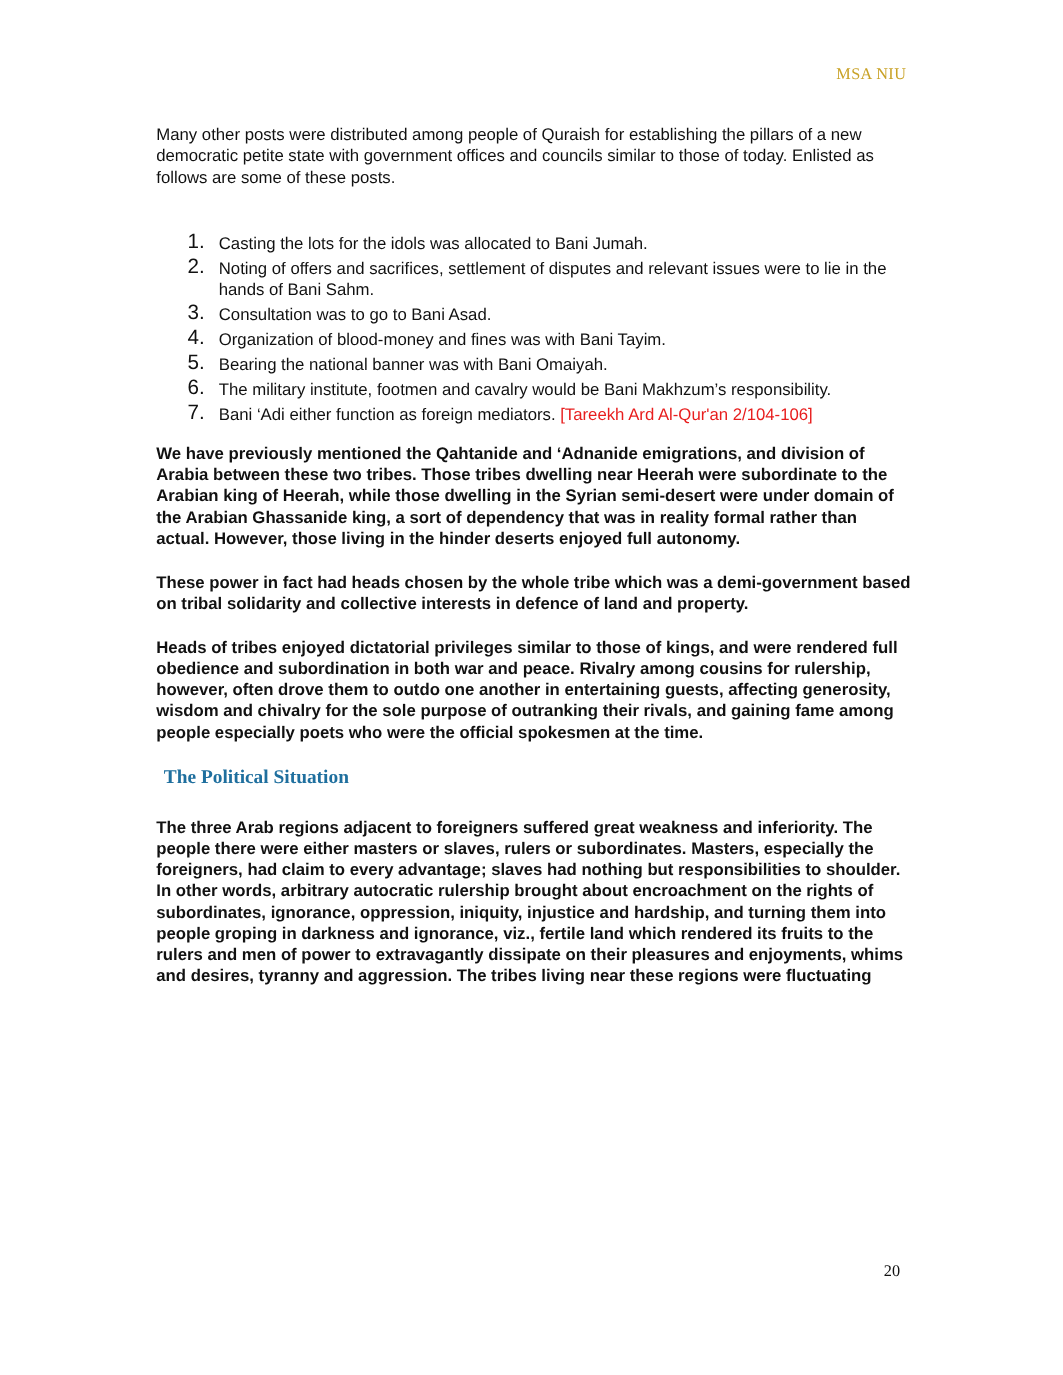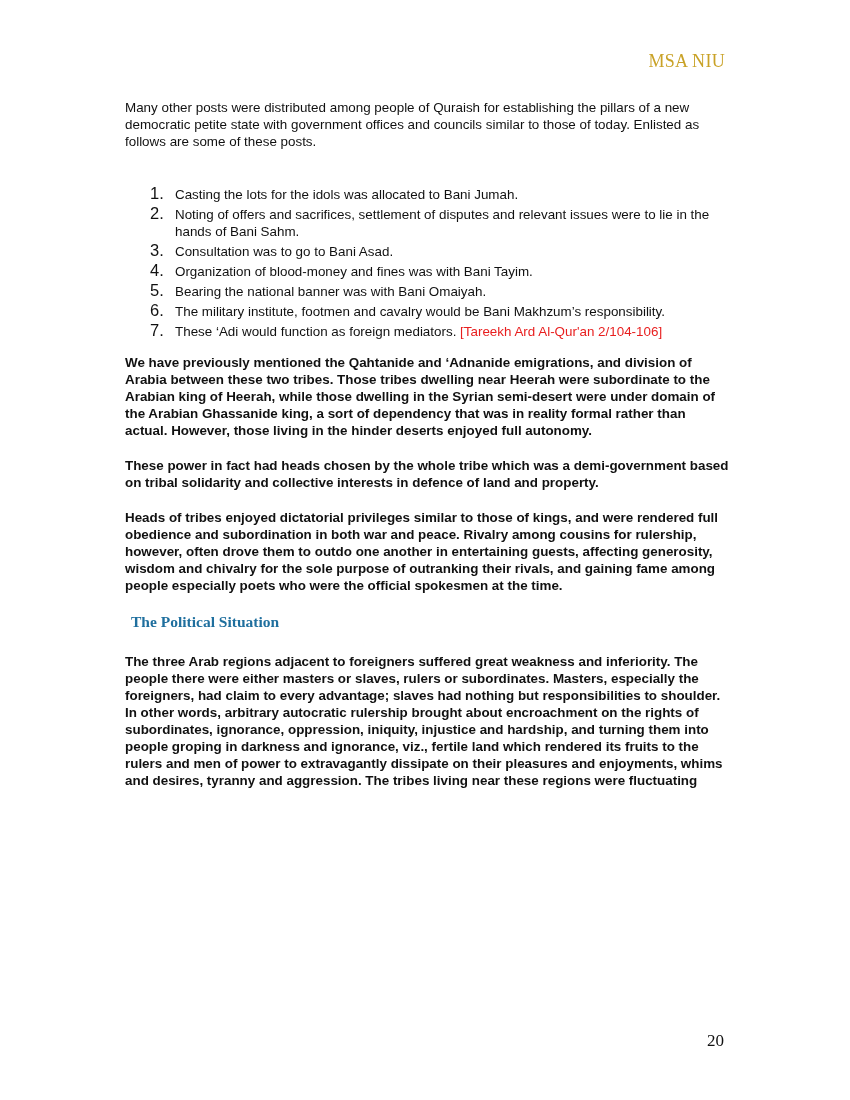--- a/index.html
+++ b/index.html
@@ -1,19 +1,19 @@
 <!DOCTYPE html>
 <html><head>
   <meta charset="utf-8">
   <style>
     html, body { margin: 0; padding: 0; background: #ffffff; }
     body { width: 850px; height: 1100px; position: relative; overflow: hidden; }
     .header {
       position: absolute; top: 51px; right: 125px;
-      font-family: "Liberation Serif", serif; font-size: 18px; color: #c9a227;
+      font-family: "Liberation Serif", serif; font-size: 13px; color: #c9a227;
       letter-spacing: 0.3px;
     }
     .content {
       position: absolute; left: 125px; top: 99px; width: 605px;
       font-family: "Liberation Sans", sans-serif; font-size: 13.4px; line-height: 17px; color: #111;
     }
     p { margin: 0; }
     .p-intro { margin-bottom: 36px; }
     ol { list-style: none; margin: 0 0 14px 0; padding: 0 0 0 25px; }
     ol li { position: relative; padding-left: 25px; margin-bottom: 3px; }
@@ -21,40 +21,40 @@
       position: absolute; left: 0; top: -2px; font-size: 16.5px; line-height: 19px;
     }
     .cite { color: #e81e1e; text-align: center; }
     h2 {
       font-family: "Liberation Serif", serif; font-weight: bold; font-size: 15.5px;
       color: #1f6f9e; margin: 0 0 21px 0; line-height: 20px;
     }
     .h2-indent { padding-left: 6px; }
     .para { margin-bottom: 18px; font-weight: bold; }
     .pagenum {
-      position: absolute; top: 1031px; left: 707px;
-      font-family: "Liberation Serif", serif; font-size: 17px; color: #111;
+      position: absolute; top: 1009px; left: 707px;
+      font-family: "Liberation Serif", serif; font-size: 13px; color: #111;
     }
   </style>
 </head>
 <body>
 
 <div class="header">MSA NIU</div>
 
 <div class="content">
   <p class="p-intro">Many other posts were distributed among people of Quraish for establishing the pillars of a new democratic petite state with government offices and councils similar to those of today. Enlisted as follows are some of these posts.</p>
 
   <ol>
     <li><span class="num">1.</span><span>Casting the lots for the idols was allocated to Bani Jumah.</span></li>
     <li><span class="num">2.</span><span>Noting of offers and sacrifices, settlement of disputes and relevant issues were to lie in the hands of Bani Sahm.</span></li>
     <li><span class="num">3.</span><span>Consultation was to go to Bani Asad.</span></li>
     <li><span class="num">4.</span><span>Organization of blood-money and fines was with Bani Tayim.</span></li>
     <li><span class="num">5.</span><span>Bearing the national banner was with Bani Omaiyah.</span></li>
     <li><span class="num">6.</span><span>The military institute, footmen and cavalry would be Bani Makhzum’s responsibility.</span></li>
-    <li><span class="num">7.</span><span>These ‘Adi would function as foreign mediators. </span><span class="cite">[Tareekh Ard Al-Qur'an 2/104-106]</span></li>
+    <li><span class="num">7.</span><span>Bani ‘Adi either function as foreign mediators. </span><span class="cite">[Tareekh Ard Al-Qur'an 2/104-106]</span></li>
   </ol>
 
   <p class="para">We have previously mentioned the Qahtanide and ‘Adnanide emigrations, and division of Arabia between these two tribes. Those tribes dwelling near Heerah were subordinate to the Arabian king of Heerah, while those dwelling in the Syrian semi-desert were under domain of the Arabian Ghassanide king, a sort of dependency that was in reality formal rather than actual. However, those living in the hinder deserts enjoyed full autonomy.</p>
   <p class="para">These power in fact had heads chosen by the whole tribe which was a demi-government based on tribal solidarity and collective interests in defence of land and property.</p>
   <p class="para">Heads of tribes enjoyed dictatorial privileges similar to those of kings, and were rendered full obedience and subordination in both war and peace. Rivalry among cousins for rulership, however, often drove them to outdo one another in entertaining guests, affecting generosity, wisdom and chivalry for the sole purpose of outranking their rivals, and gaining fame among people especially poets who were the official spokesmen at the time.</p>
 
   <h2 class="h2-indent">The Political Situation</h2>
   <p class="para">The three Arab regions adjacent to foreigners suffered great weakness and inferiority. The people there were either masters or slaves, rulers or subordinates. Masters, especially the foreigners, had claim to every advantage; slaves had nothing but responsibilities to shoulder. In other words, arbitrary autocratic rulership brought about encroachment on the rights of subordinates, ignorance, oppression, iniquity, injustice and hardship, and turning them into people groping in darkness and ignorance, viz., fertile land which rendered its fruits to the rulers and men of power to extravagantly dissipate on their pleasures and enjoyments, whims and desires, tyranny and aggression. The tribes living near these regions were fluctuating</p>
 </div>
 

